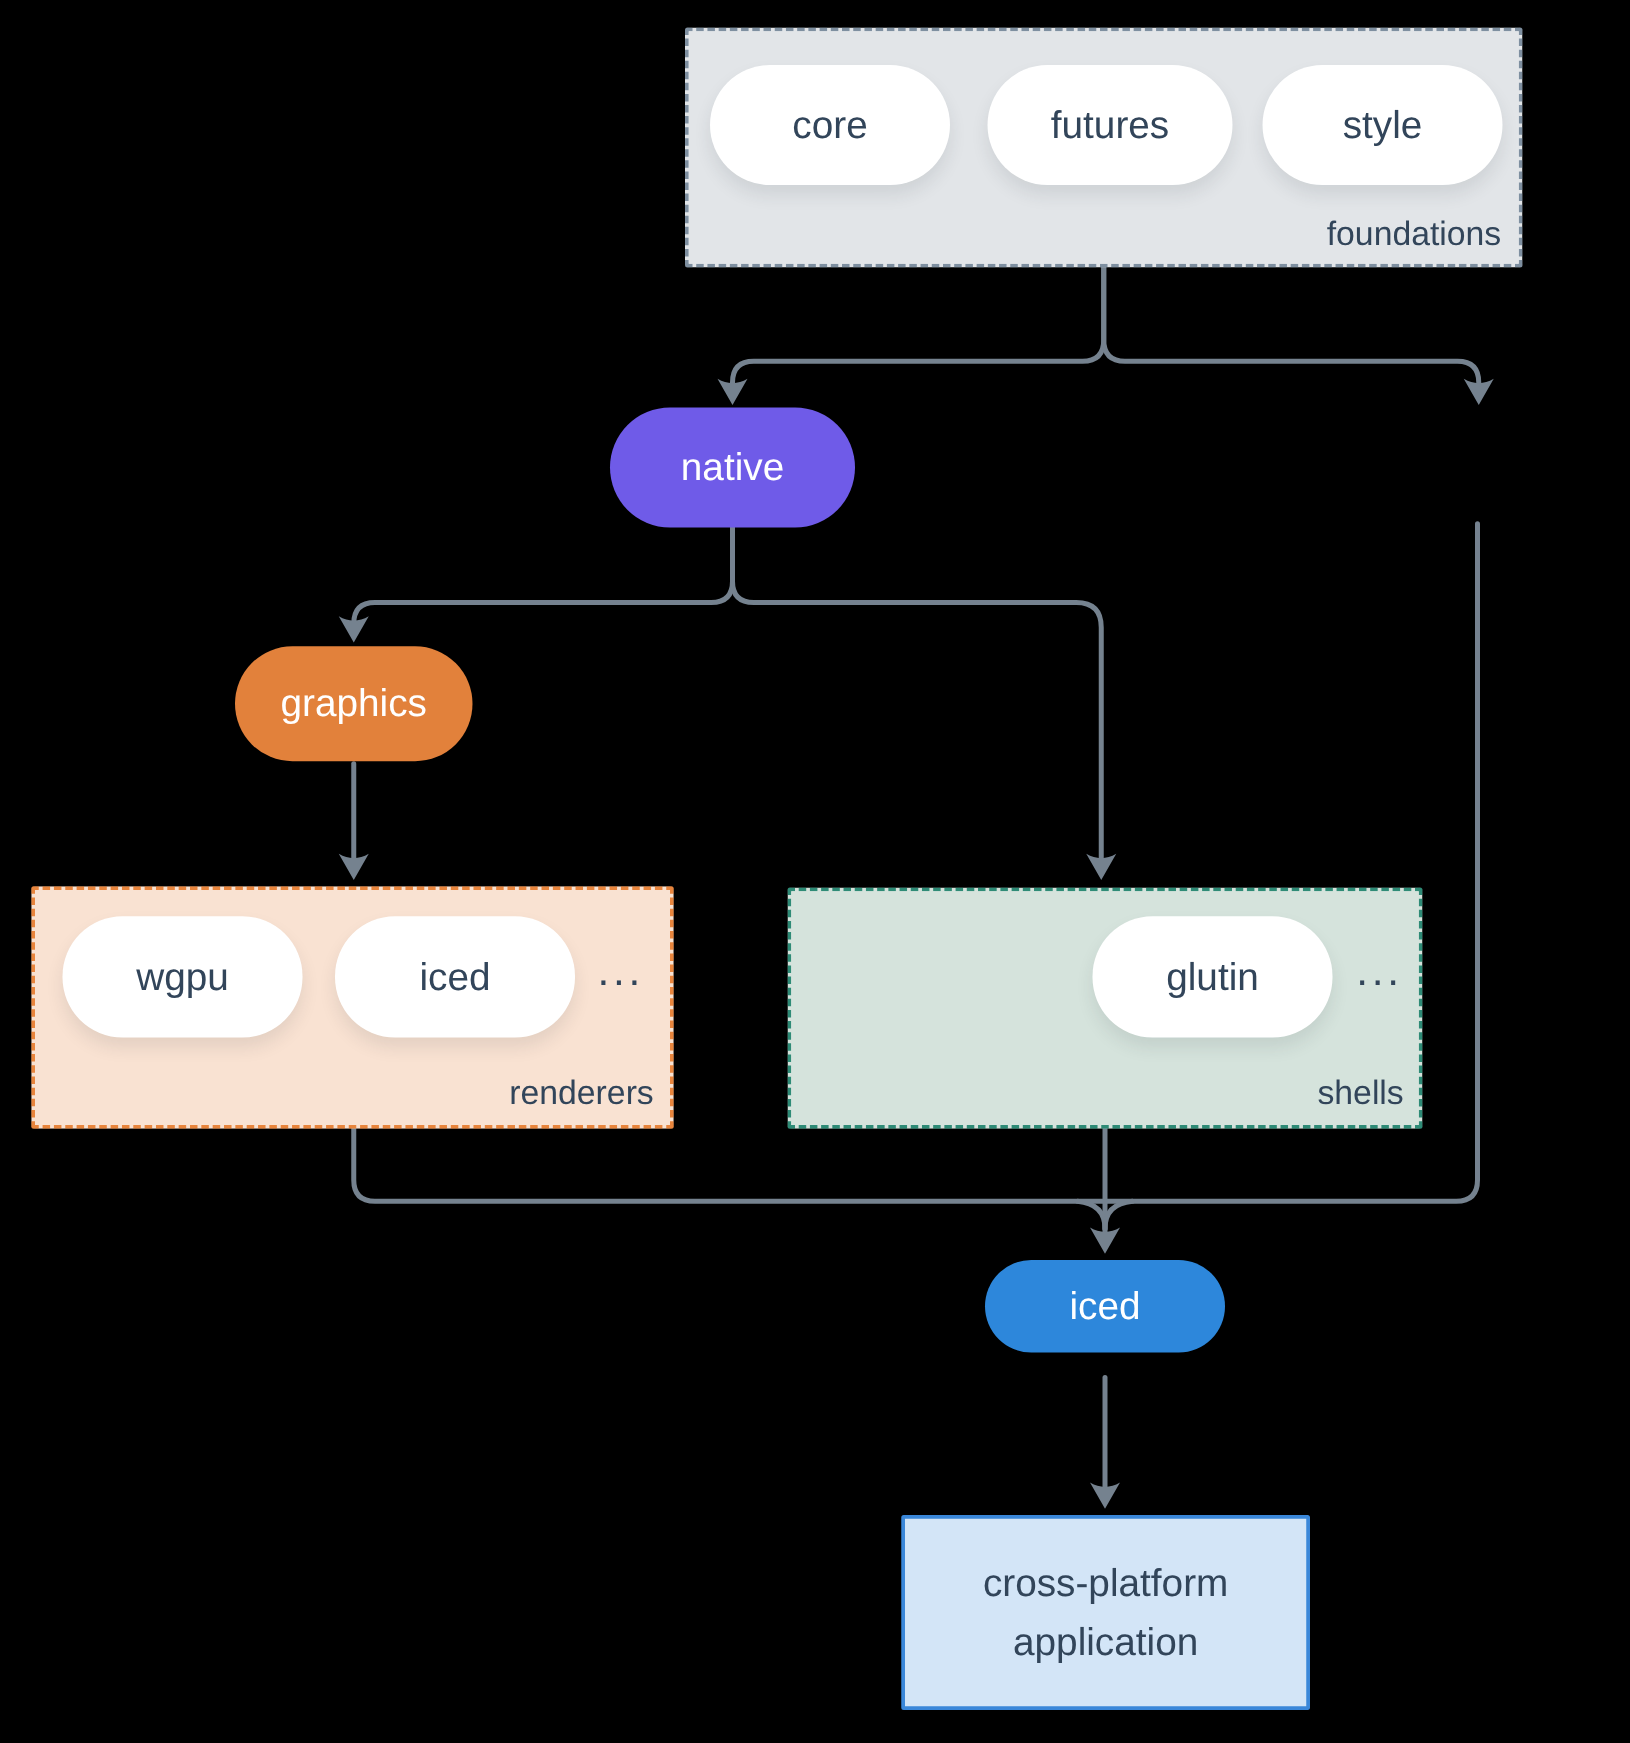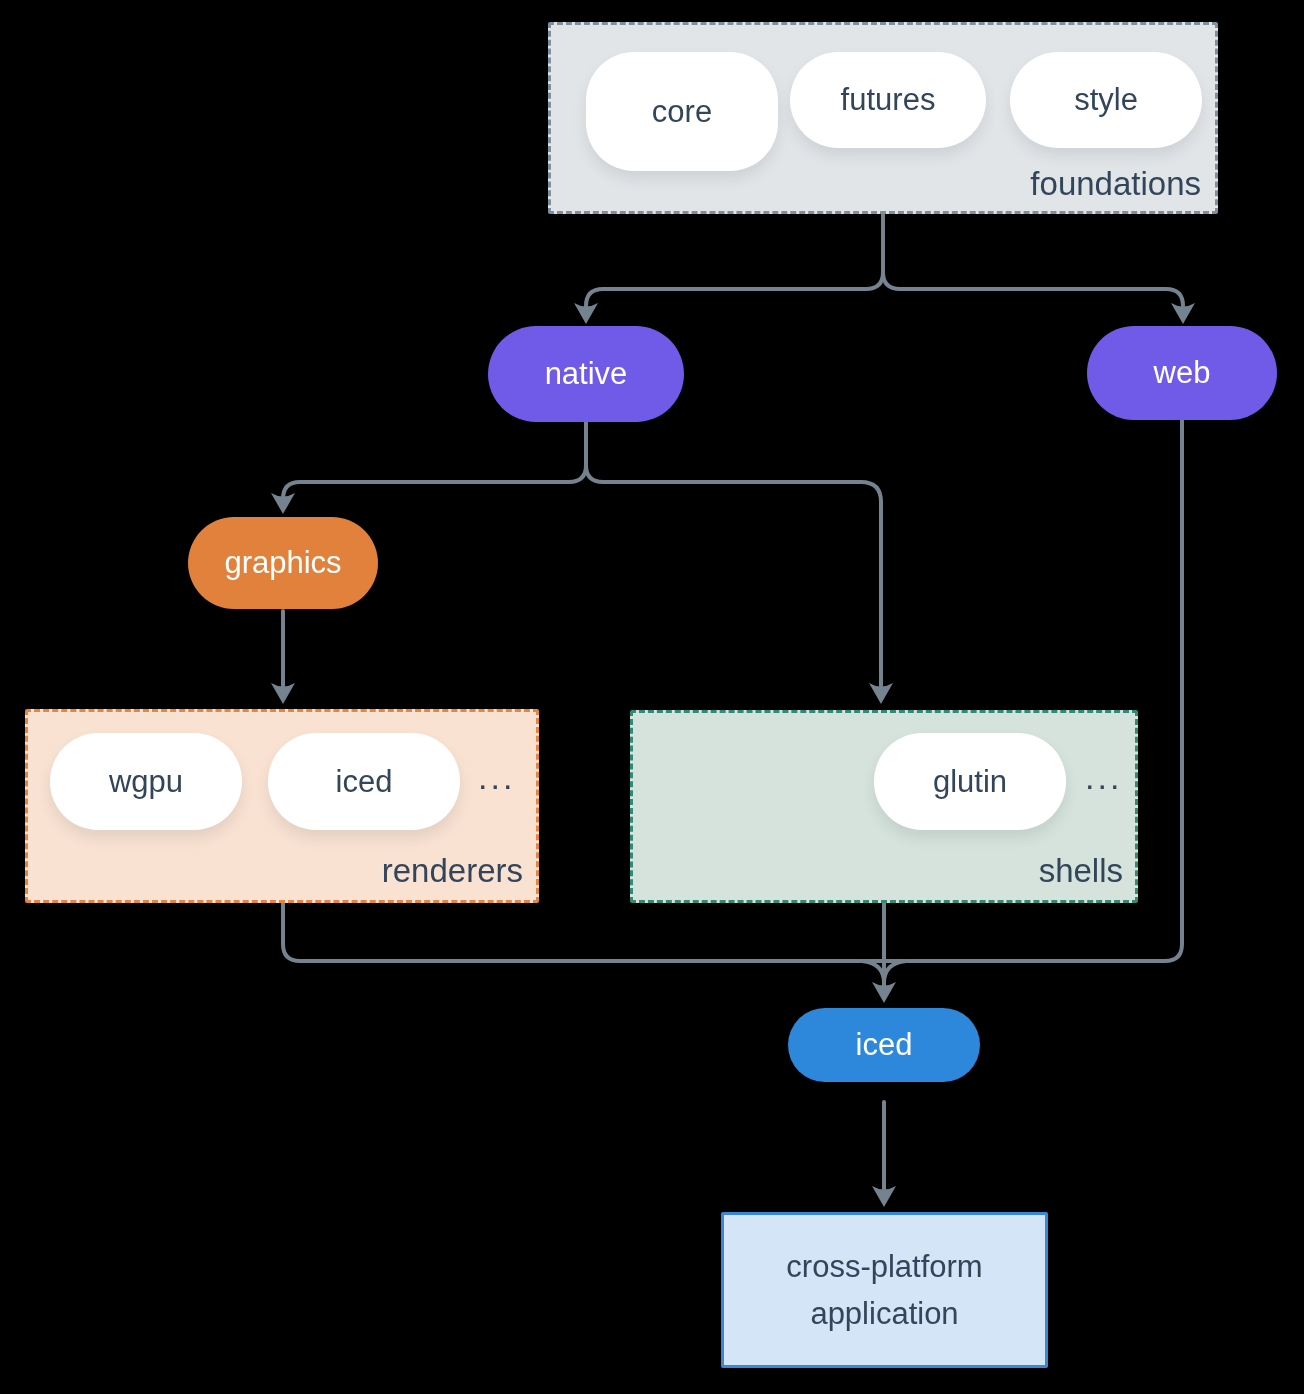--- a/index.html
+++ b/index.html
@@ -32,21 +32,21 @@
     fill: #75828F;
     stroke: none;
   }
   .zone {
     position: absolute;
     box-sizing: border-box;
     border-radius: 2px;
   }
   .zone-label {
     position: absolute;
-    font-size: 33px;
+    font-size: 27px;
     color: #32455A;
   }
   .pill {
     position: absolute;
     border-radius: 48px;
     display: flex;
     align-items: center;
     justify-content: center;
     font-size: 31px;
     box-sizing: border-box;
@@ -128,28 +128,27 @@
     <path class="line" d="M 884 903 L 884 986"></path>
     <path class="line" d="M 862 961 Q 884 963 884 983"></path>
     <path class="line" d="M 906 961 Q 884 963 884 983"></path>
     <path class="head" d="M 884 1003 L 872 982 Q 884 989 896 982 Z"></path>
 
     <path class="line" d="M 884 1102 L 884 1190"></path>
     <path class="head" d="M 884 1207 L 872 1186 Q 884 1193 896 1186 Z"></path>
   </svg>
 
   <div class="zone foundations">
-    <div class="pill white" style="left:35px; top:27px; width:192px; height:119px;">core</div>
+    <div class="pill white" style="left:17px; top:27px; width:192px; height:96px;">core</div>
     <div class="pill white" style="left:239px; top:27px; width:196px; height:96px;">futures</div>
     <div class="pill white" style="left:459px; top:27px; width:192px; height:96px;">style</div>
     <div class="zone-label" style="right:14px; bottom:8px;">foundations</div>
   </div>
 
   <div class="pill purple" style="left:488px; top:326px; width:196px; height:96px;">native</div>
-  <div class="pill purple" style="left:1087px; top:326px; width:190px; height:94px;">web</div>
 
   <div class="pill orange" style="left:188px; top:517px; width:190px; height:92px;">graphics</div>
 
   <div class="zone renderers">
     <div class="pill white" style="left:22px; top:21px; width:192px; height:97px;">wgpu</div>
     <div class="pill white" style="left:240px; top:21px; width:192px; height:97px;">iced</div>
     <div class="ellipsis" style="left:450px; top:46px;">...</div>
     <div class="zone-label" style="right:13px; bottom:10px;margin-top:20px;">renderers</div>
   </div>
 

